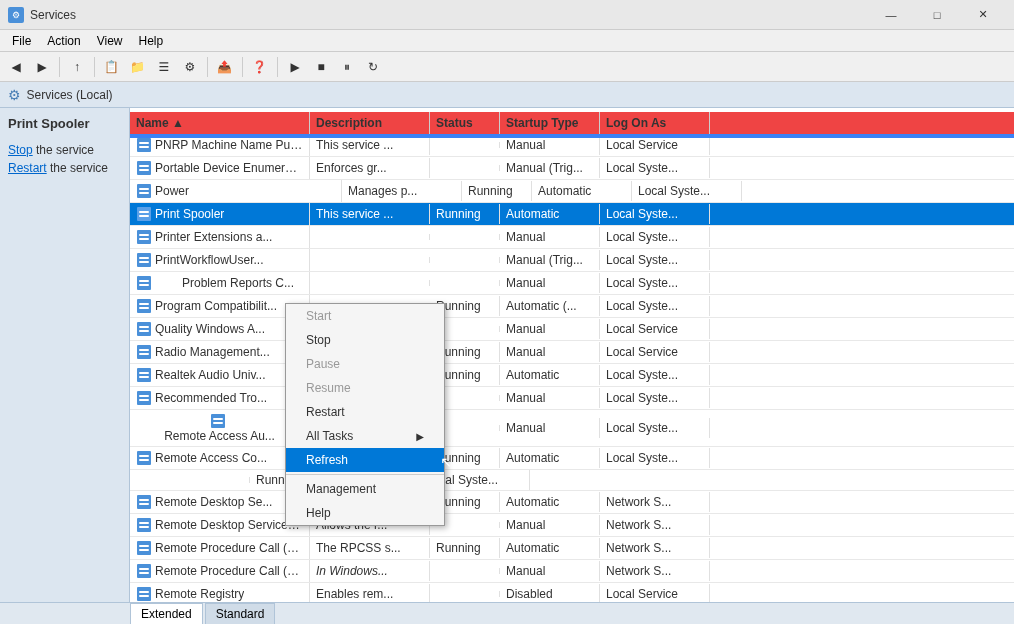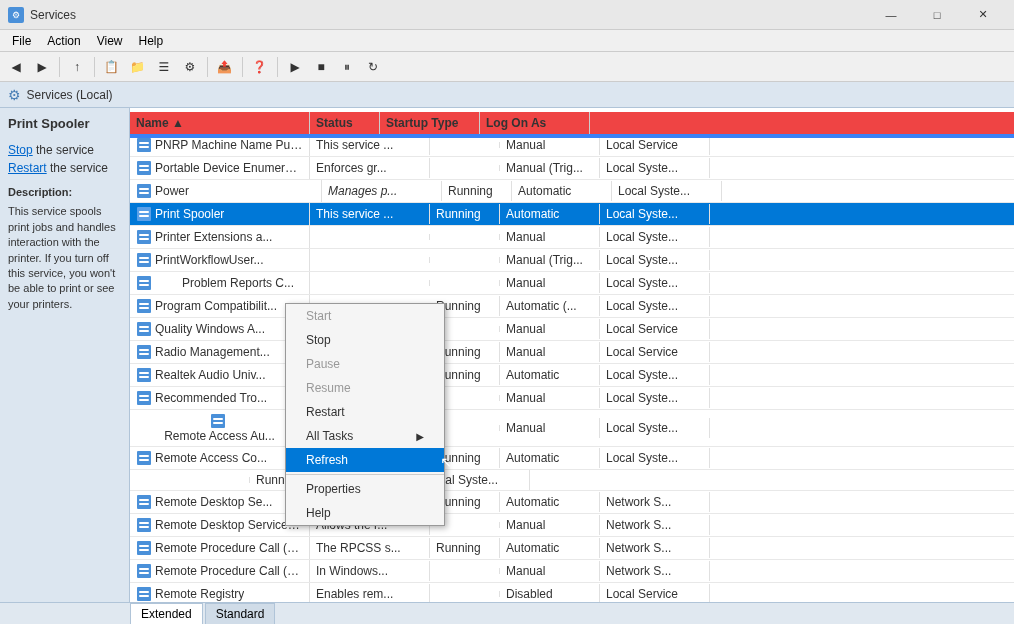--- a/index.html
+++ b/index.html
@@ -239,30 +239,27 @@
 <div class="main-container">
 
   <div class="left-panel">
     <div class="left-panel-title">Print Spooler</div>
     <div class="left-panel-text">
       <span class="left-panel-link">Stop</span><span> the service</span>
     </div>
     <div class="left-panel-text">
       <span class="left-panel-link">Restart</span><span> the service</span>
     </div>
-    <div class="left-panel-desc">
-      <div style="font-weight:bold; margin-bottom:4px;">Description:</div>
-      <div>This service spools print jobs and handles interaction with the printer. If you turn off this service, you won't be able to print or see your printers.</div>
-    </div>
   </div>
 
   <div class="right-panel" style="position:relative;">
 
     <div class="services-header">
       <div class="services-header-cell col-name">Name ▲</div>
+      <div class="services-header-cell col-desc">Description</div>
       <div class="services-header-cell col-status">Status</div>
       <div class="services-header-cell col-startup">Startup Type</div>
       <div class="services-header-cell col-logon">Log On As</div>
     </div>
 
     <div id="services-list">
         <div class="service-row">
           <div class="service-cell service-name-cell" style="width: 180px;">
             <span style="width: 16px; height: 16px; display: inline-block; margin-right: 3px; flex-shrink: 0;"><svg width="16" height="16" viewBox="0 0 16 16">
                 <rect x="1" y="1" width="14" height="14" fill="#4a90d9" rx="1"></rect>
@@ -284,29 +281,29 @@
                 <rect x="3" y="9" width="10" height="2" fill="white" rx="1"></rect>
               </svg></span>
             <span style="overflow: hidden; text-overflow: ellipsis; white-space: nowrap;">Portable Device Enumerator...</span>
           </div>
           <div class="service-cell" style="width: 120px;">Enforces gr...</div>
           <div class="service-cell" style="width: 70px;"></div>
           <div class="service-cell" style="width: 100px;">Manual (Trig...</div>
           <div class="service-cell" style="width: 110px;">Local Syste...</div>
         </div>
         <div class="service-row">
-          <div class="service-cell service-name-cell" style="width: 192px;">
+          <div class="service-cell service-name-cell" style="width: 212px;">
             <span style="width: 16px; height: 16px; display: inline-block; margin-right: 3px; flex-shrink: 0;"><svg width="16" height="16" viewBox="0 0 16 16">
                 <rect x="1" y="1" width="14" height="14" fill="#4a90d9" rx="1"></rect>
                 <rect x="3" y="5" width="10" height="2" fill="white" rx="1"></rect>
                 <rect x="3" y="9" width="10" height="2" fill="white" rx="1"></rect>
               </svg></span>
             <span style="overflow: hidden; text-overflow: ellipsis; white-space: nowrap;">Power</span>
           </div>
-          <div class="service-cell" style="width: 120px; font-style: italic;">Manages p...</div>
+          <div class="service-cell" style="width: 120px;">Manages p...</div>
           <div class="service-cell" style="width: 70px;">Running</div>
           <div class="service-cell" style="width: 100px;">Automatic</div>
           <div class="service-cell" style="width: 110px;">Local Syste...</div>
         </div>
         <div class="service-row selected">
           <div class="service-cell service-name-cell" style="width: 180px;">
             <span style="width: 16px; height: 16px; display: inline-block; margin-right: 3px; flex-shrink: 0;"><svg width="16" height="16" viewBox="0 0 16 16">
                 <rect x="1" y="1" width="14" height="14" fill="#5aa0e8" rx="1"></rect>
                 <rect x="3" y="5" width="10" height="2" fill="white" rx="1"></rect>
                 <rect x="3" y="9" width="10" height="2" fill="white" rx="1"></rect>
@@ -508,21 +505,21 @@
         </div>
         <div class="service-row">
           <div class="service-cell service-name-cell" style="width: 180px;">
             <span style="width: 16px; height: 16px; display: inline-block; margin-right: 3px; flex-shrink: 0;"><svg width="16" height="16" viewBox="0 0 16 16">
                 <rect x="1" y="1" width="14" height="14" fill="#4a90d9" rx="1"></rect>
                 <rect x="3" y="5" width="10" height="2" fill="white" rx="1"></rect>
                 <rect x="3" y="9" width="10" height="2" fill="white" rx="1"></rect>
               </svg></span>
             <span style="overflow: hidden; text-overflow: ellipsis; white-space: nowrap;">Remote Procedure Call (RP...</span>
           </div>
-          <div class="service-cell" style="width: 120px;">In Windows...</div>
+          <div class="service-cell" style="width: 120px; font-style: italic;">In Windows...</div>
           <div class="service-cell" style="width: 70px;"></div>
           <div class="service-cell" style="width: 100px;">Manual</div>
           <div class="service-cell" style="width: 110px;">Network S...</div>
         </div>
         <div class="service-row">
           <div class="service-cell service-name-cell" style="width: 180px;">
             <span style="width: 16px; height: 16px; display: inline-block; margin-right: 3px; flex-shrink: 0;"><svg width="16" height="16" viewBox="0 0 16 16">
                 <rect x="1" y="1" width="14" height="14" fill="#4a90d9" rx="1"></rect>
                 <rect x="3" y="5" width="10" height="2" fill="white" rx="1"></rect>
                 <rect x="3" y="9" width="10" height="2" fill="white" rx="1"></rect>
@@ -569,21 +566,21 @@
         <div class="ctx-item">
           <span>All Tasks</span>
           <span class="ctx-arrow">▶</span>
         </div>
         <div class="ctx-item highlighted" style="position: relative;">
           <span>Refresh</span>
           <span style="position: absolute; right: -8px; bottom: 2px; font-size: 14px;">↖</span>
         </div>
         <div class="ctx-separator"></div>
         <div class="ctx-item">
-          <span>Properties</span>
+          <span>Management</span>
         </div>
         <div class="ctx-item">
           <span>Help</span>
         </div>
       </div>
   </div>
 </div>
 
 <div class="tabs-bar">
   <div class="tab active">Extended</div>

